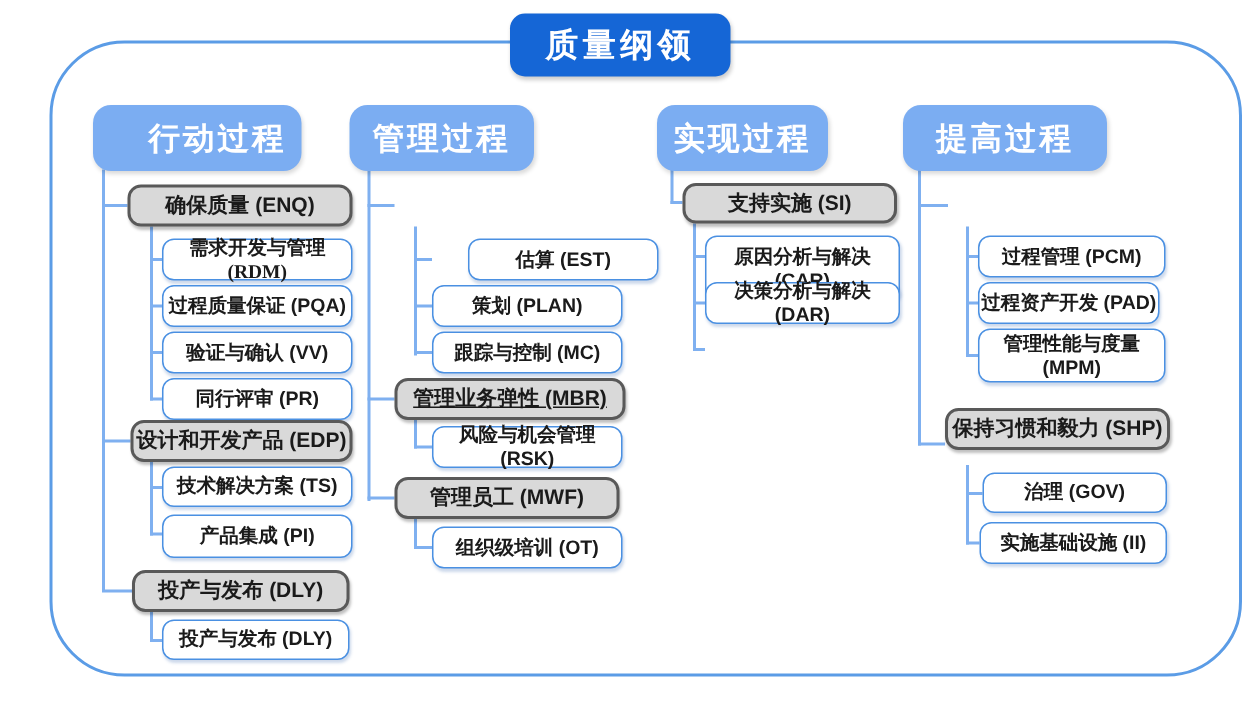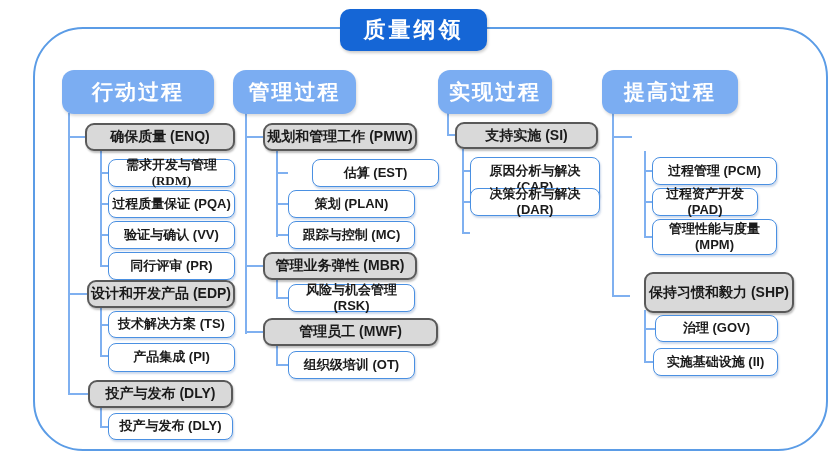--- a/index.html
+++ b/index.html
@@ -39,22 +39,22 @@
 </style>
 </head>
 <body>
 
 <div class="stage">
 
   <div class="frame"></div>
 
   <div class="title">质量纲领</div>
 
-  <div class="hdr" style="left:62px;top:70px;width:152px;">行动过程</div>
-  <div class="hdr" style="left:233px;top:70px;width:123px;border-radius:13px;">管理过程</div>
+  <div class="hdr" style="left:62px;top:70px;width:112px;padding-left:27px;">行动过程</div>
+  <div class="hdr" style="left:233px;top:70px;width:123px;">管理过程</div>
   <div class="hdr" style="left:438px;top:70px;width:114px;">实现过程</div>
   <div class="hdr" style="left:602px;top:70px;width:136px;">提高过程</div>
 
   <div>
 
     <div class="vl" style="left:68px;top:113px;height:281px;"></div>
     <div class="hl" style="left:68px;top:136px;width:17px;"></div>
     <div class="hl" style="left:68px;top:293px;width:19px;"></div>
     <div class="hl" style="left:68px;top:393px;width:20px;"></div>
     <div class="vl" style="left:100px;top:151px;height:116px;"></div>
@@ -104,33 +104,32 @@
   <div class="child" style="left:108px;top:159px;width:127px;height:28px;font-family:Liberation Serif, serif;">需求开发与管理 (RDM)</div>
   <div class="child" style="left:108px;top:221px;width:127px;height:28px;">验证与确认 (VV)</div>
   <div class="child" style="left:108px;top:190px;width:127px;height:28px;">过程质量保证 (PQA)</div>
   <div class="child" style="left:108px;top:252px;width:127px;height:28px;">同行评审 (PR)</div>
   <div class="parent" style="left:87px;top:280px;width:148px;height:28px;">设计和开发产品 (EDP)</div>
   <div class="child" style="left:108px;top:311px;width:127px;height:27px;">技术解决方案 (TS)</div>
   <div class="child" style="left:108px;top:343px;width:127px;height:29px;">产品集成 (PI)</div>
   <div class="parent" style="left:88px;top:380px;width:145px;height:28px;">投产与发布 (DLY)</div>
   <div class="child" style="left:108px;top:413px;width:125px;height:27px;">投产与发布 (DLY)</div>
 
-  <div class="parent" style="left:263px;top:123px;width:154px;height:28px;">规划和管理工作 (PMW)</div>
   <div class="child" style="left:288px;top:159px;width:127px;height:28px;margin-left:24px;">估算 (EST)</div>
   <div class="child" style="left:288px;top:221px;width:127px;height:28px;">跟踪与控制 (MC)</div>
   <div class="child" style="left:288px;top:190px;width:127px;height:28px;">策划 (PLAN)</div>
-  <div class="parent" style="left:263px;top:252px;width:154px;height:28px;">管理业务弹性 (MBR)</div>
+  <div class="parent" style="left:263px;top:252px;width:154px;height:28px;text-decoration:underline;">管理业务弹性 (MBR)</div>
   <div class="child" style="left:288px;top:284px;width:127px;height:28px;">风险与机会管理 (RSK)</div>
-  <div class="parent" style="left:263px;top:318px;width:175px;height:28px;">管理员工 (MWF)</div>
+  <div class="parent" style="left:263px;top:318px;width:150px;height:28px;">管理员工 (MWF)</div>
   <div class="child" style="left:288px;top:351px;width:127px;height:28px;">组织级培训 (OT)</div>
 
   <div class="parent" style="left:455px;top:122px;width:143px;height:27px;">支持实施 (SI)</div>
   <div class="child" style="left:470px;top:157px;width:130px;height:44px;">原因分析与解决 (CAR)</div>
   <div class="child" style="left:470px;top:188px;width:130px;height:28px;">决策分析与解决 (DAR)</div>
 
   <div class="child" style="left:652px;top:157px;width:125px;height:28px;">过程管理 (PCM)</div>
-  <div class="child" style="left:652px;top:188px;width:106px;height:28px;">过程资产开发 (PAD)</div>
+  <div class="child" style="left:652px;top:188px;width:121px;height:28px;">过程资产开发 (PAD)</div>
   <div class="child" style="left:652px;top:219px;width:125px;height:36px;">管理性能与度量 (MPM)</div>
-  <div class="parent" style="left:630px;top:272px;width:150px;height:41px;margin-left:14px;">保持习惯和毅力 (SHP)</div>
+  <div class="parent" style="left:630px;top:272px;width:150px;height:28px;">保持习惯和毅力 (SHP)</div>
   <div class="child" style="left:655px;top:315px;width:123px;height:27px;">治理 (GOV)</div>
   <div class="child" style="left:653px;top:348px;width:125px;height:28px;">实施基础设施 (II)</div>
 
 </div>
 
 </body></html>

